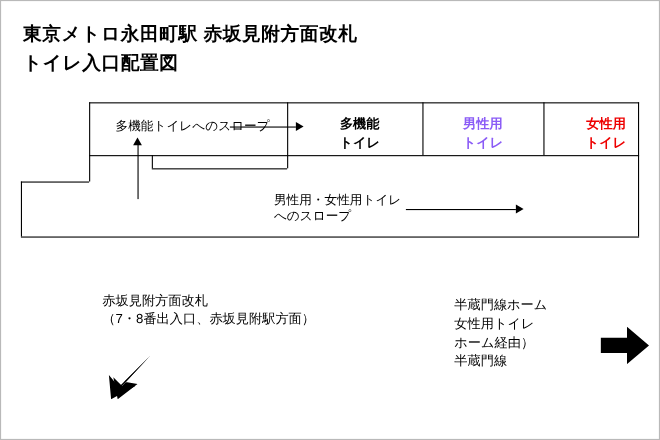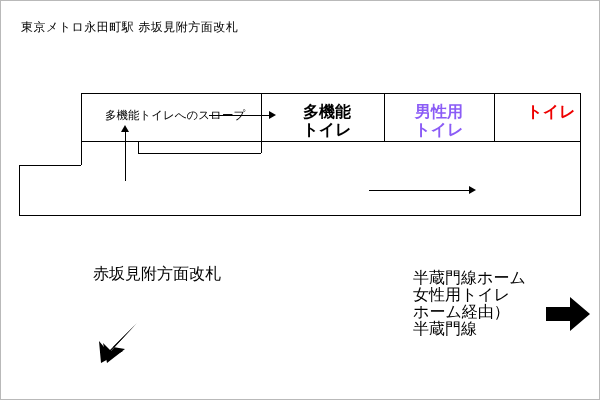--- a/index.html
+++ b/index.html
@@ -16,43 +16,43 @@
   }
   #page {
     position: relative;
     width: 600px;
     height: 400px;
     box-sizing: border-box;
     border: 1px solid #b9b9b9;
   }
   .abs { position: absolute; }
   .title-line {
-    font-size: 12px;
-    font-weight: normal;
+    font-size: 17px;
+    font-weight: bold;
     letter-spacing: 0.5px;
     white-space: nowrap;
   }
   #title1 { left: 20px; top: 18px; }
   #title2 { left: 20px; top: 45px; }
 
   
   #diagram {
     left: 18px;
     top: 92px;
     width: 562px;
     height: 130px;
   }
   .lineseg { position: absolute; background: #000000; }
   .h { height: 1px; }
   .v { width: 1px; }
 
   
   .room-label {
     position: absolute;
-    font-size: 16px;
+    font-size: 12px;
     font-weight: bold;
     line-height: 18px;
     text-align: center;
     white-space: nowrap;
   }
   .room-label.black { color: #000000; }
   .room-label.blue  { color: #8b5cf6; }
   .room-label.red   { color: #ee0000; }
 
   .note {
@@ -76,37 +76,38 @@
     position: absolute;
     width: 0; height: 0;
     border-left: 4px solid transparent;
     border-right: 4px solid transparent;
     border-bottom: 7px solid #000000;
   }
 
   
   .caption {
     position: absolute;
-    font-size: 16px;
+    font-size: 12px;
     line-height: 17px;
     white-space: nowrap;
   }
   #caption-left { left: 92px; top: 264px; }
   #caption-right { left: 412px; top: 268px; }
 
   .big-arrow { position: absolute; }
   #arrow-sw { left: 92px; top: 322px; width: 44px; height: 40px; }
   #arrow-e  { left: 545px; top: 296px; width: 44px; height: 34px; }
 </style>
 </head>
 <body>
 
 <div id="page">
 
   <div id="title1" class="abs title-line">東京メトロ永田町駅  赤坂見附方面改札</div>
+  <div id="title2" class="abs title-line">トイレ入口配置図</div>
 
   <div id="diagram" class="abs">
 
     <div class="lineseg h" style="left:62px; top:0px; width:500px;"></div>
 
     <div class="lineseg v" style="left:62px; top:0px; height:48px;"></div>
 
     <div class="lineseg h" style="left:62px; top:48px; width:180px;"></div>
     <div class="lineseg h" style="left:242px; top:48px; width:320px;"></div>
 
@@ -138,29 +139,35 @@
 
     <div class="room-label black" style="left:258px; top:10px; width:100px;">
       <div>多機能</div>
       <div>トイレ</div>
     </div>
     <div class="room-label blue" style="left:375px; top:10px; width:90px;">
       <div>男性用</div>
       <div>トイレ</div>
     </div>
     <div class="room-label red" style="left:487px; top:10px; width:90px;">
+      <div>女性用</div>
       <div>トイレ</div>
     </div>
 
     <div class="note" style="left:68px; top:15px;">多機能トイレへのスロープ</div>
+    <div class="note" style="left:212px; top:82px;">
+      <div>男性用・女性用トイレ</div>
+      <div>へのスロープ</div>
+    </div>
 
   </div>
 
   <div id="caption-left" class="caption">
     <div>赤坂見附方面改札</div>
+    <div>（7・8番出入口、赤坂見附駅方面）</div>
   </div>
 
   <div id="caption-right" class="caption">
     <div>半蔵門線ホーム</div>
     <div>女性用トイレ</div>
     <div>ホーム経由）</div>
     <div>半蔵門線</div>
   </div>
 
   <svg id="arrow-sw" class="big-arrow" viewBox="0 0 44 40">

